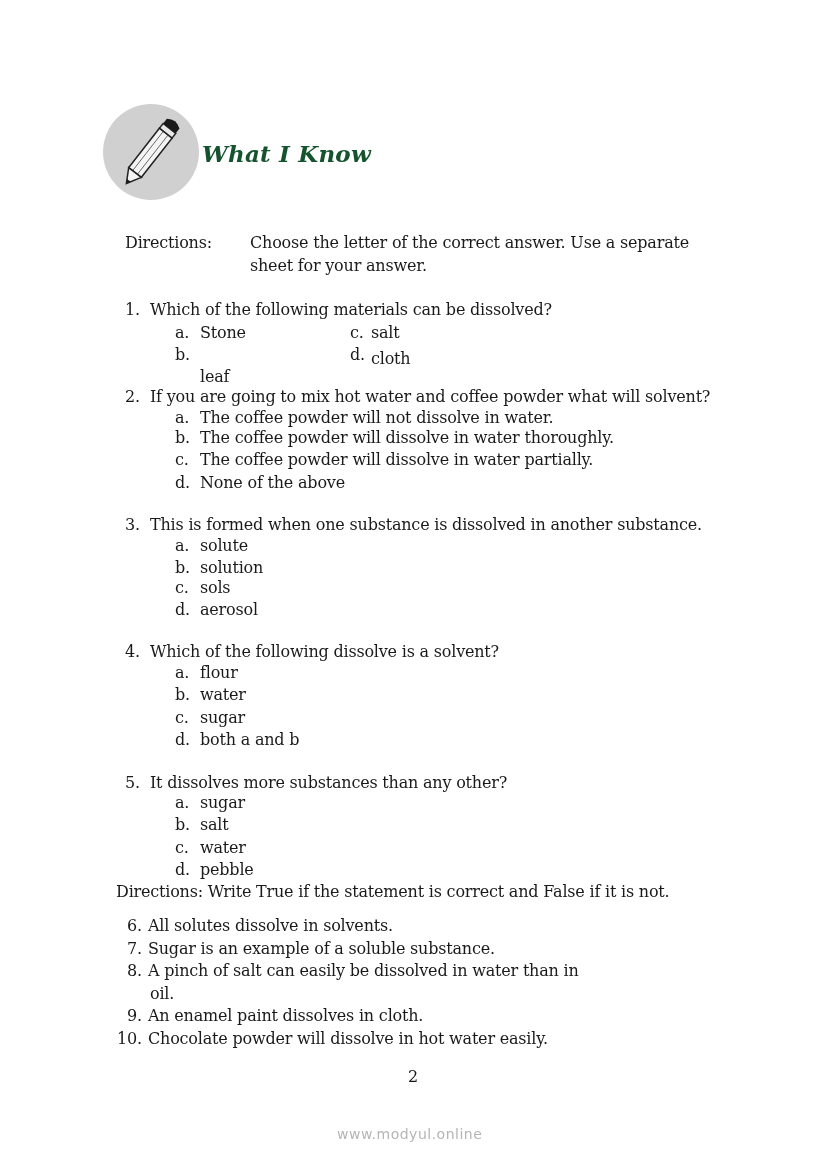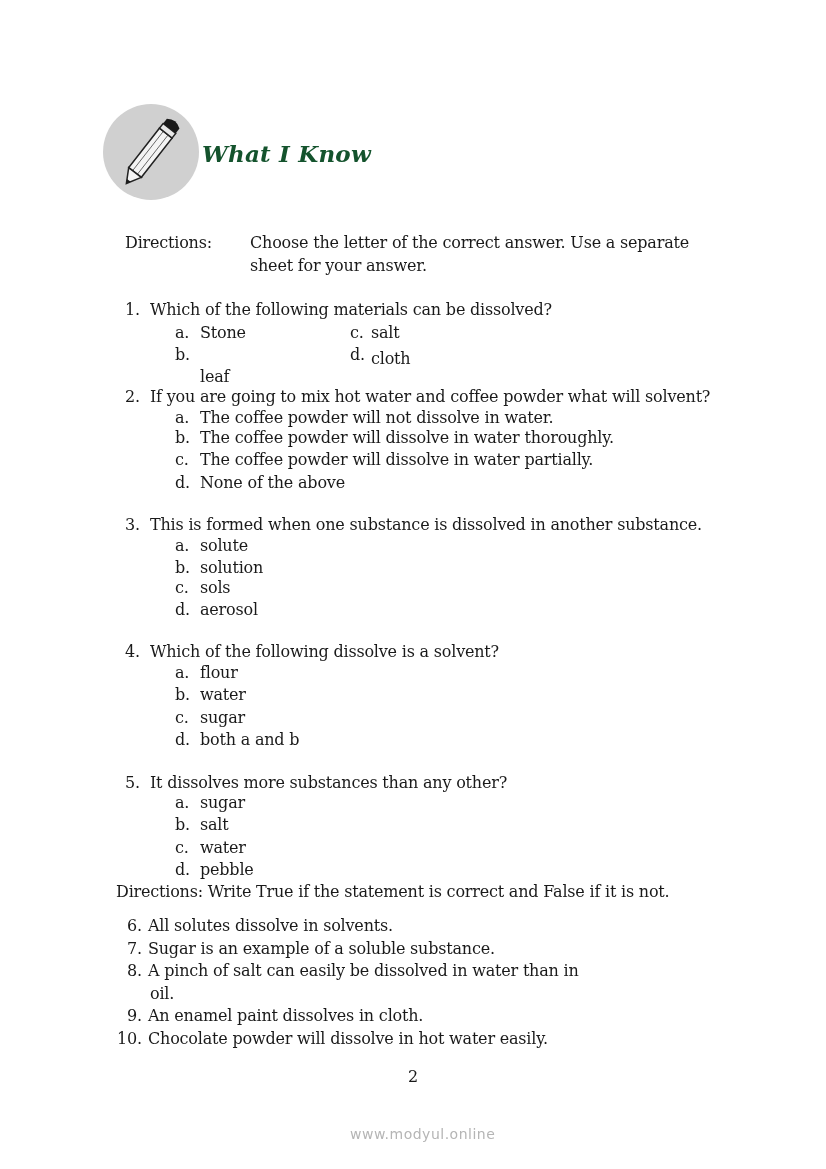--- a/index.html
+++ b/index.html
@@ -115,13 +115,13 @@
   <div class="abs txt" style="left:127px; top:961px;">8.</div>
   <div class="abs txt" style="left:148px; top:961px;">A pinch of salt can easily be dissolved in water than in</div>
   <div class="abs txt" style="left:150px; top:984px;">oil.</div>
   <div class="abs txt" style="left:127px; top:1006px;">9.</div>
   <div class="abs txt" style="left:148px; top:1006px;">An enamel paint dissolves in cloth.</div>
   <div class="abs txt" style="left:117px; top:1029px;">10.</div>
   <div class="abs txt" style="left:148px; top:1029px;">Chocolate powder will dissolve in hot water easily.</div>
 </div>
 
 <div class="abs txt" style="left:408px; top:1067px;">2</div>
-<div class="abs watermark" style="left:337px; top:1126px;margin-left:13px;">www.modyul.online</div>
+<div class="abs watermark" style="left:337px; top:1126px;">www.modyul.online</div>
 
 </body></html>

